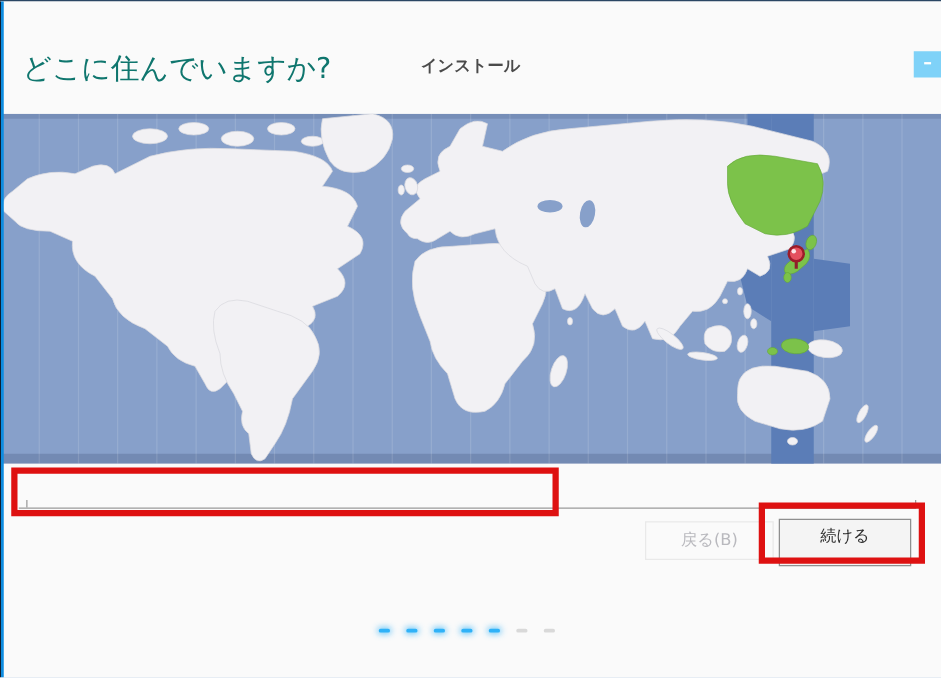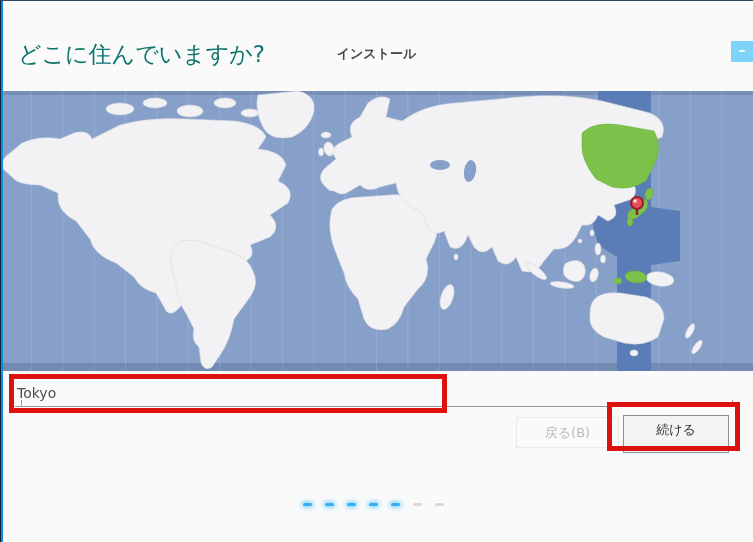--- a/index.html
+++ b/index.html
@@ -145,21 +145,20 @@
       </g>
 
       <g>
         <line x1="637" y1="116" x2="637" y2="124" stroke="#8e1f2c" stroke-width="2.5"></line>
         <circle cx="637" cy="112" r="6" fill="#e4505e" stroke="#9c1b28" stroke-width="2"></circle>
         <circle cx="635" cy="110" r="1.8" fill="#ffffff" opacity="0.85"></circle>
       </g>
     </svg>
   </div>
 
-  <input class="city-input" type="text" value="Tokyo" style="">
   <div class="entry-underline"></div>
 
   <div class="anno anno-input"></div>
   <div class="anno anno-continue"></div>
 
   <div class="btn btn-back">戻る(B)</div>
   <div class="btn btn-continue">続ける</div>
 
   <div class="progress">
       <span class="dot active"></span>

